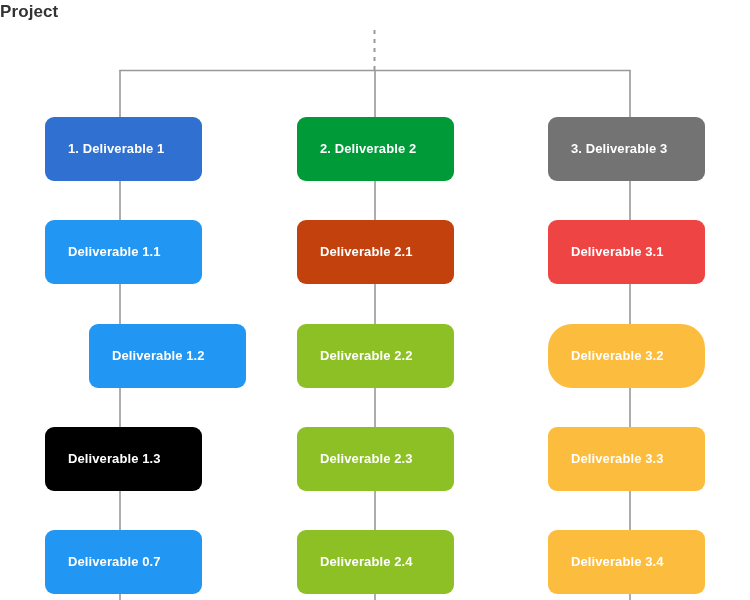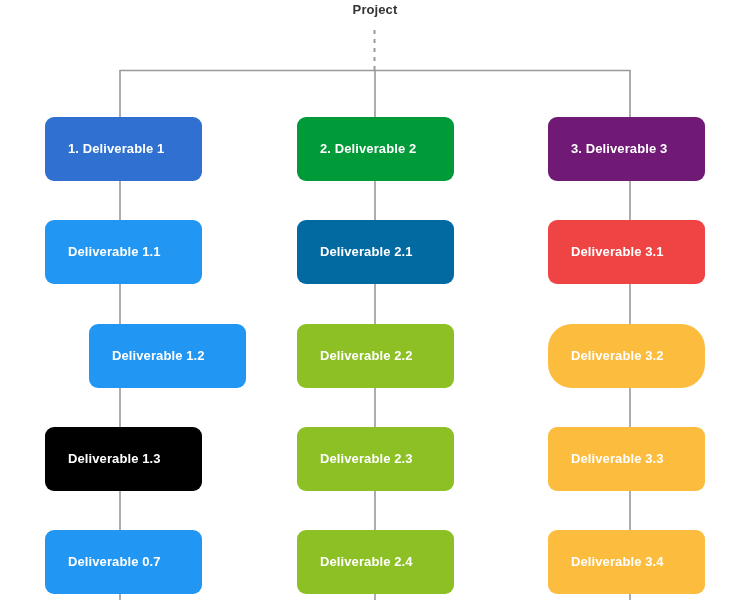--- a/index.html
+++ b/index.html
@@ -23,22 +23,21 @@
     left: 0;
     top: 0;
     width: 750px;
     height: 600px;
   }
   #page-title {
     position: absolute;
     left: 0;
     top: 2px;
     width: 750px;
-    text-align: center;
-    font-size: 13px;
+    font-size: 17px;
     font-weight: bold;
     color: #333333;
     letter-spacing: 0.1px;
   }
   .node {
     position: absolute;
     width: 157px;
     height: 64px;
     border-radius: 9px;
     box-sizing: border-box;
@@ -104,34 +103,34 @@
   <div class="node" style="left: 45px; top: 427px; background: #000000;">
     <span class="node-label">Deliverable 1.3</span>
   </div>
   <div class="node" style="left: 45px; top: 530px; background: rgb(33, 150, 243);">
     <span class="node-label">Deliverable 0.7</span>
   </div>
 
   <div class="node" style="left: 297px; top: 117px; background: rgb(0, 154, 56);">
     <span class="node-label">2. Deliverable 2</span>
   </div>
-  <div class="node" style="left: 297px; top: 220px; background: #0369a1;">
+  <div class="node" style="left: 297px; top: 220px; background: #c2410c;">
     <span class="node-label">Deliverable 2.1</span>
   </div>
   <div class="node" style="left: 297px; top: 324px; background: rgb(140, 192, 37);">
     <span class="node-label">Deliverable 2.2</span>
   </div>
   <div class="node" style="left: 297px; top: 427px; background: rgb(140, 192, 37);">
     <span class="node-label">Deliverable 2.3</span>
   </div>
   <div class="node" style="left: 297px; top: 530px; background: rgb(140, 192, 37);">
     <span class="node-label">Deliverable 2.4</span>
   </div>
 
-  <div class="node" style="left: 548px; top: 117px; background: #701a75;">
+  <div class="node" style="left: 548px; top: 117px; background: #737373;">
     <span class="node-label">3. Deliverable 3</span>
   </div>
   <div class="node" style="left: 548px; top: 220px; background: #ef4444;">
     <span class="node-label">Deliverable 3.1</span>
   </div>
   <div class="node" style="left: 548px; top: 324px; background: rgb(252, 188, 62); border-radius: 24px;">
     <span class="node-label">Deliverable 3.2</span>
   </div>
   <div class="node" style="left: 548px; top: 427px; background: rgb(252, 188, 62); text-align: center;">
     <span class="node-label">Deliverable 3.3</span>

